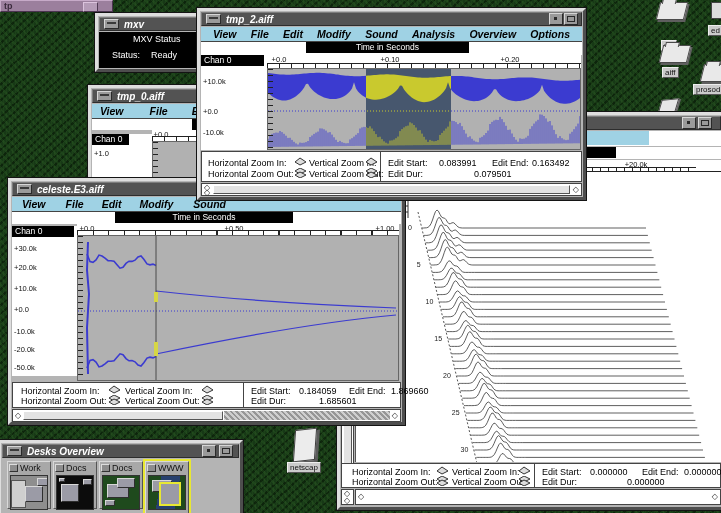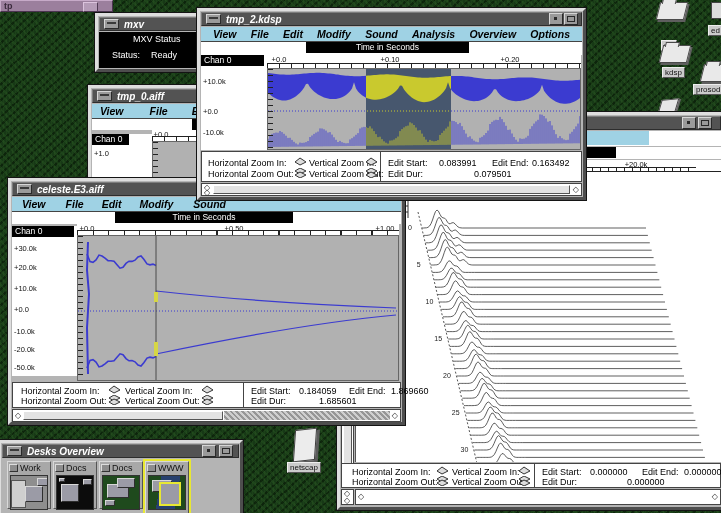--- a/index.html
+++ b/index.html
@@ -60,21 +60,21 @@
 <body>
 
 <div id="screen">
 
   <div>
     <div class="folder" style="left:658px;top:2px;"></div>
     <div class="icon-label" style="left:661px;top:19px;margin-top:21px;">sfx</div>
   </div>
   <div>
     <div class="folder" style="left:661px;top:45px;"></div>
-    <div class="icon-label" style="left:662px;top:67px;">kdsp</div>
+    <div class="icon-label" style="left:662px;top:67px;">aiff</div>
   </div>
   <div>
     <div class="folder" style="left:702px;top:64px;width:22px;"></div>
     <div class="icon-label" style="left:693px;top:84px;width:26px;">prosod</div>
   </div>
   <div style="position:absolute;left:660px;top:99px;width:15px;height:12px;background:#e6e6e6;border:1px solid #444;transform:skewX(-22deg) rotate(-6deg);box-shadow:2px 1px 0 #666;"></div>
   <div style="position:absolute;left:711px;top:2px;width:10px;height:15px;background:#dcdcdc;border:1px solid #444;"></div>
   <div class="icon-label" style="left:708px;top:25px;width:13px;">ed</div>
   <div style="position:absolute;left:294px;top:429px;width:20px;height:30px;background:#ececec;border:1px solid #3d3d3d;transform:skewY(-6deg) skewX(-4deg);box-shadow:3px 2px 0 #5c5c5c;"></div>
   <div class="icon-label" style="left:287px;top:462px;">netscap</div>
@@ -319,21 +319,21 @@
       <span class="dmd" style="left:2px;top:2px;">◇</span>
       <div class="sthumb" style="left:10px;width:200px;"></div>
       <div class="hatch" style="left:211px;right:10px;"></div>
       <span class="dmd" style="right:2px;top:2px;">◇</span>
     </div>
   </div>
 
   <div class="win" id="win-tmp2" style="left:197px;top:8px;width:389px;height:192px;">
     <div class="tbar">
       <span class="tb-menu"></span>
-      <span>tmp_2.kdsp</span>
+      <span>tmp_2.aiff</span>
       <span class="tb-btn dot" style="position:absolute;right:18px;"></span>
       <span class="tb-btn sq" style="position:absolute;right:3px;"></span>
     </div>
     <div class="menubar" style="top:16px;justify-content:space-between;padding:0 12px;">
       <span class="mi">View</span>
       <span class="mi">File</span>
       <span class="mi">Edit</span>
       <span class="mi">Modify</span>
       <span class="mi">Sound</span>
       <span class="mi">Analysis</span>

